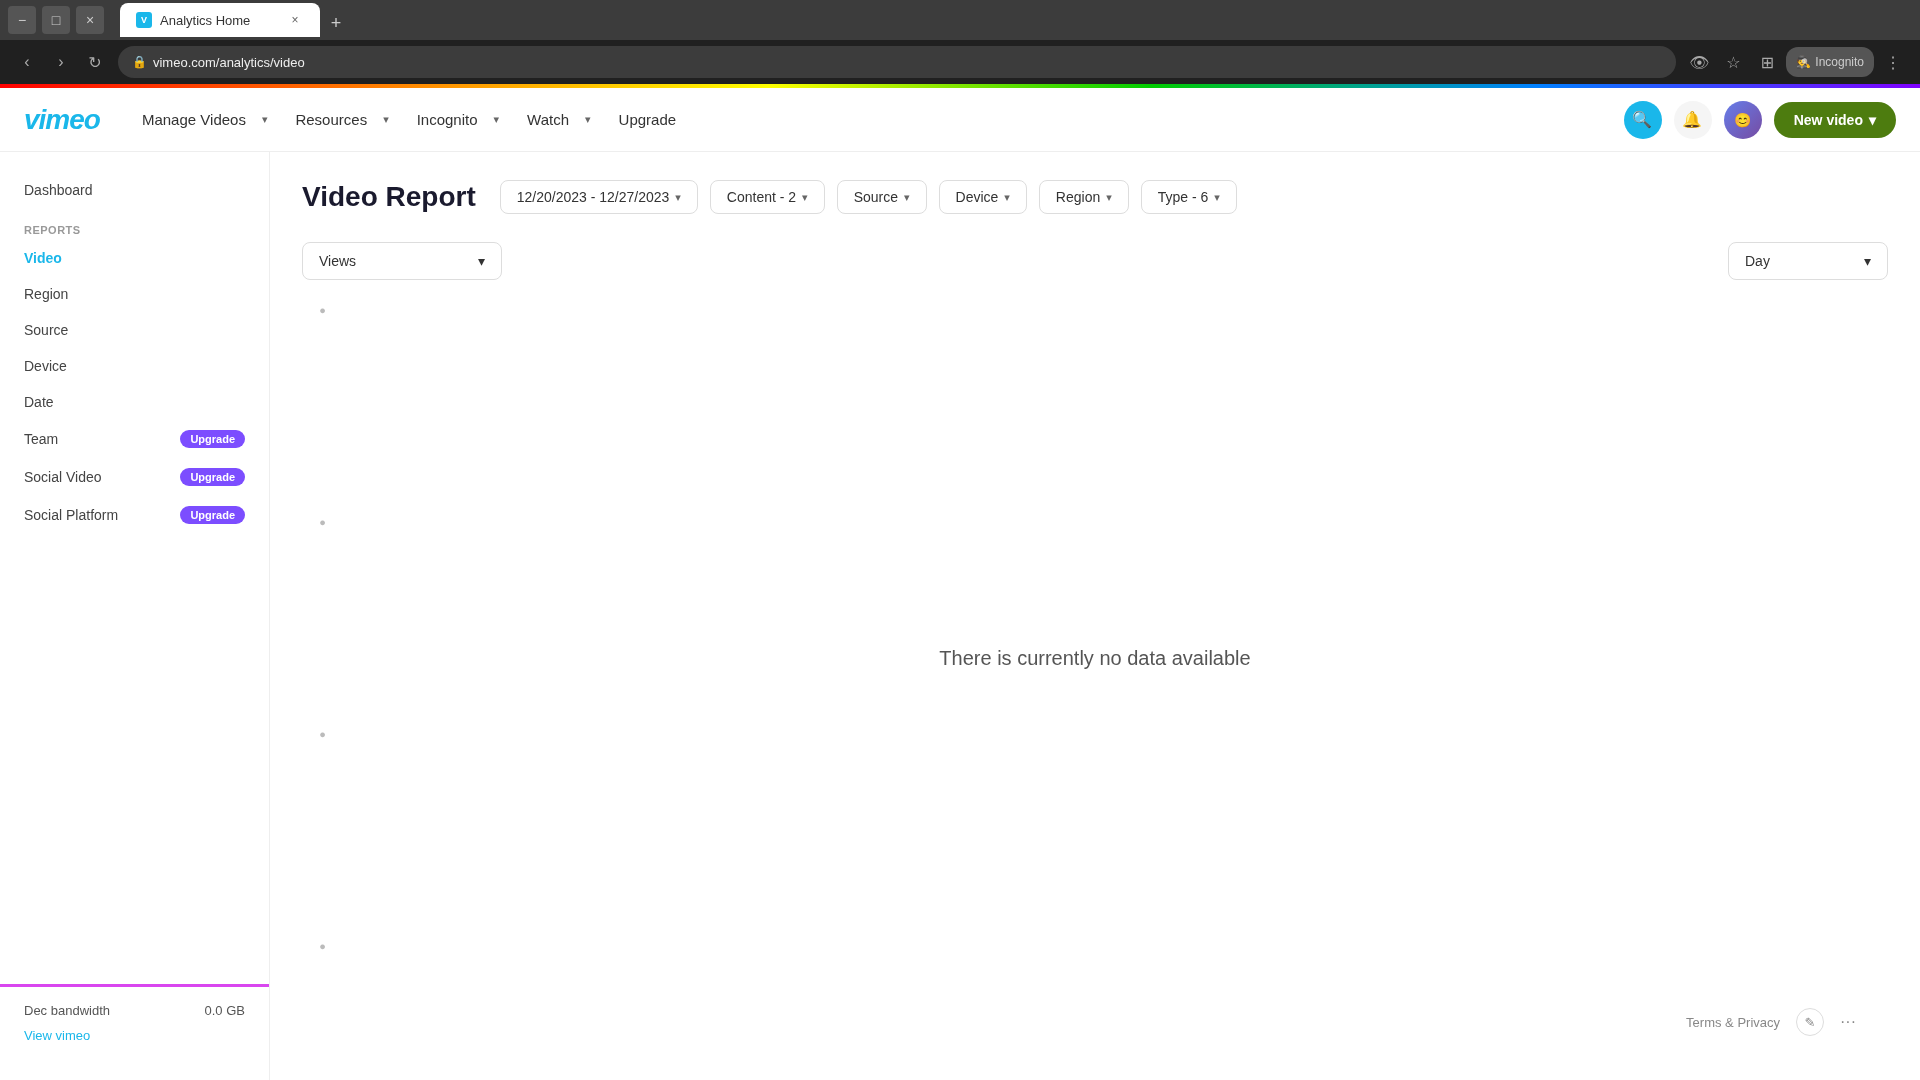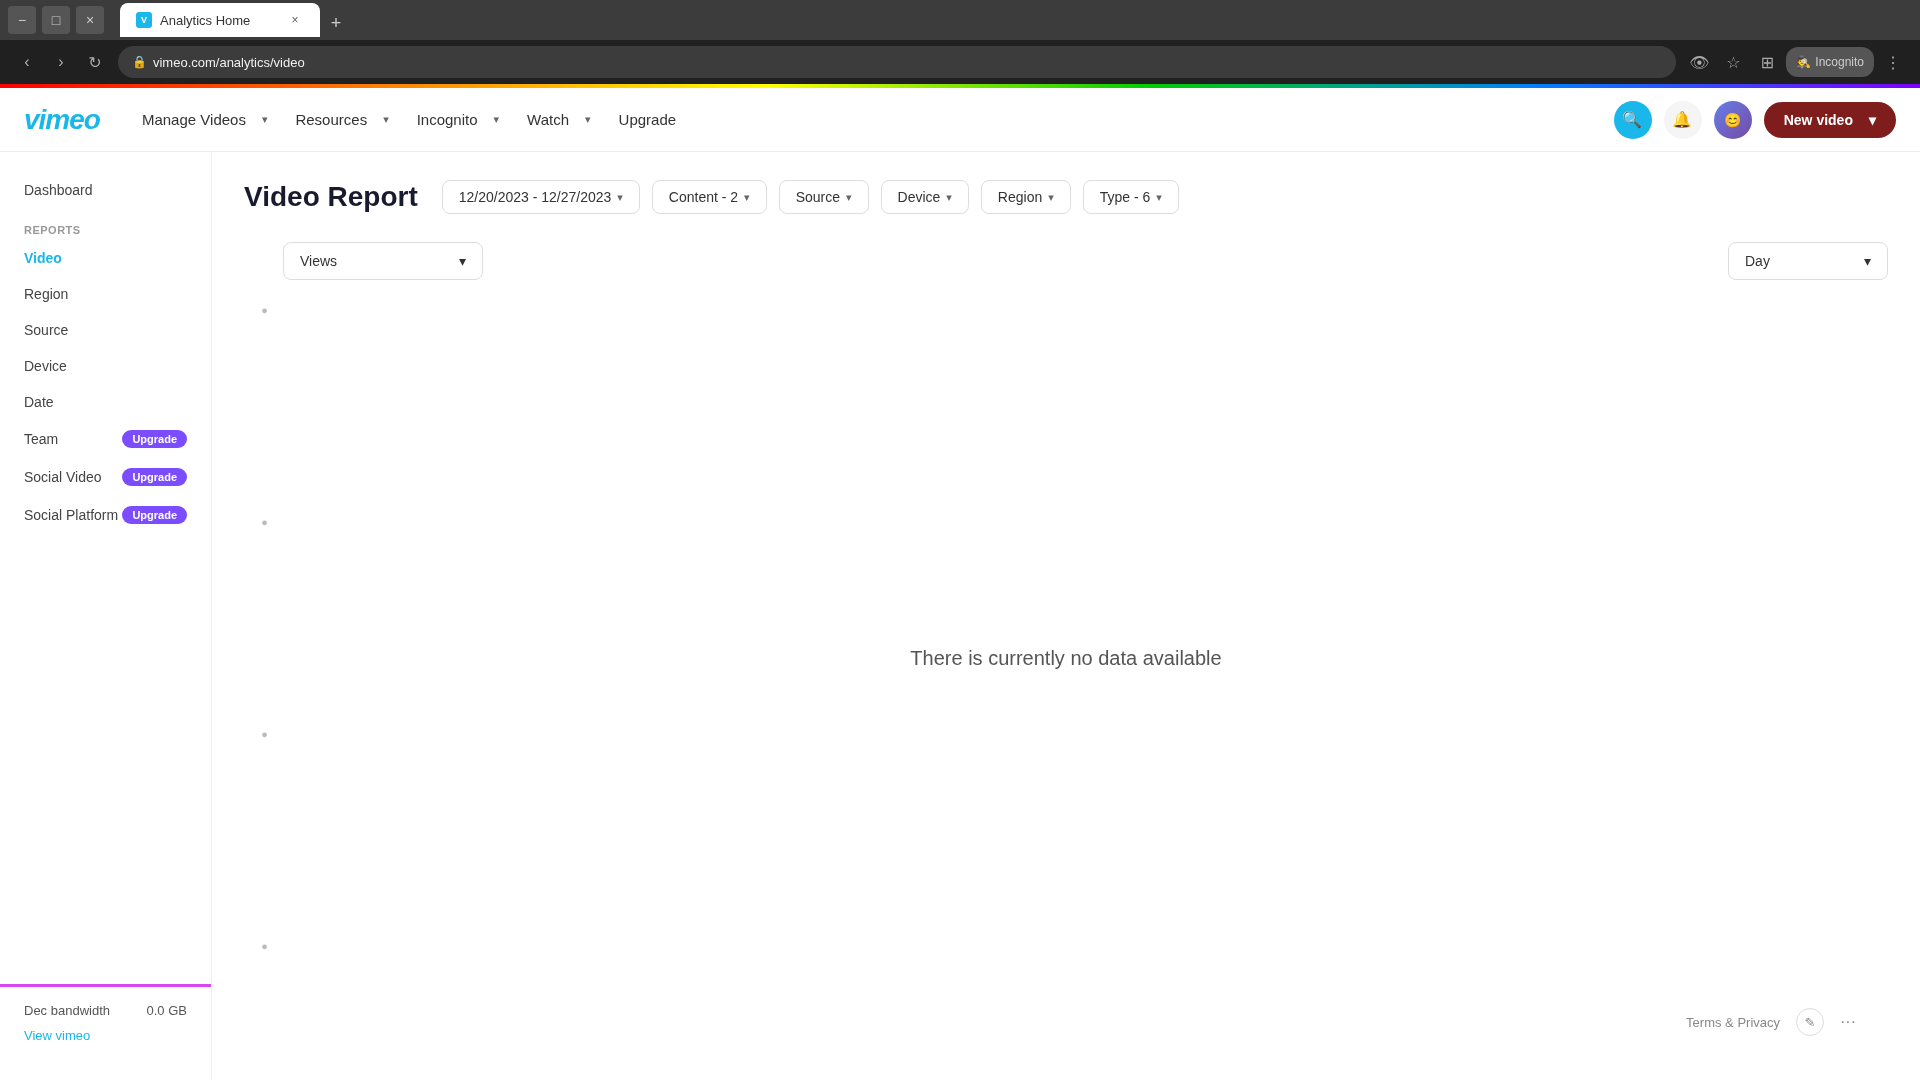--- a/index.html
+++ b/index.html
@@ -194,42 +194,42 @@
     .nav-icon-btn.search { background: #1ab7ea; color: white; }
     .avatar {
       width: 38px; height: 38px;
       border-radius: 50%;
       background: linear-gradient(135deg, #667eea 0%, #764ba2 100%);
       display: flex; align-items: center; justify-content: center;
       font-size: 14px;
       color: white;
     }
     .new-video-btn {
-      background: #7f1d1d;
+      background: #4d7c0f;
       color: white;
       border: none;
       border-radius: 24px;
       padding: 10px 20px;
       font-size: 14px;
       font-weight: 600;
       cursor: pointer;
       display: flex;
       align-items: center;
-      gap: 16px;
+      gap: 6px;
     }
 
     
     .main-layout {
       display: flex;
       height: calc(1080px - 40px - 44px - 4px - 64px);
     }
 
     
     .sidebar {
-      width: 212px;
+      width: 270px;
       border-right: 1px solid #eee;
       padding: 20px 0;
       display: flex;
       flex-direction: column;
     }
     .sidebar-item {
       padding: 10px 24px;
       font-size: 14px;
       color: #444;
       cursor: pointer;
@@ -327,21 +327,20 @@
       justify-content: space-between;
       padding: 10px 16px;
       border: 1.5px solid #ddd;
       border-radius: 8px;
       background: white;
       cursor: pointer;
       font-size: 14px;
       color: #333;
       font-weight: 500;
       min-width: 200px;
-      margin-left: 39px;
     }
     .controls-spacer { flex: 1; }
     .day-select {
       display: flex;
       align-items: center;
       justify-content: space-between;
       padding: 10px 16px;
       border: 1.5px solid #ddd;
       border-radius: 8px;
       background: white;

